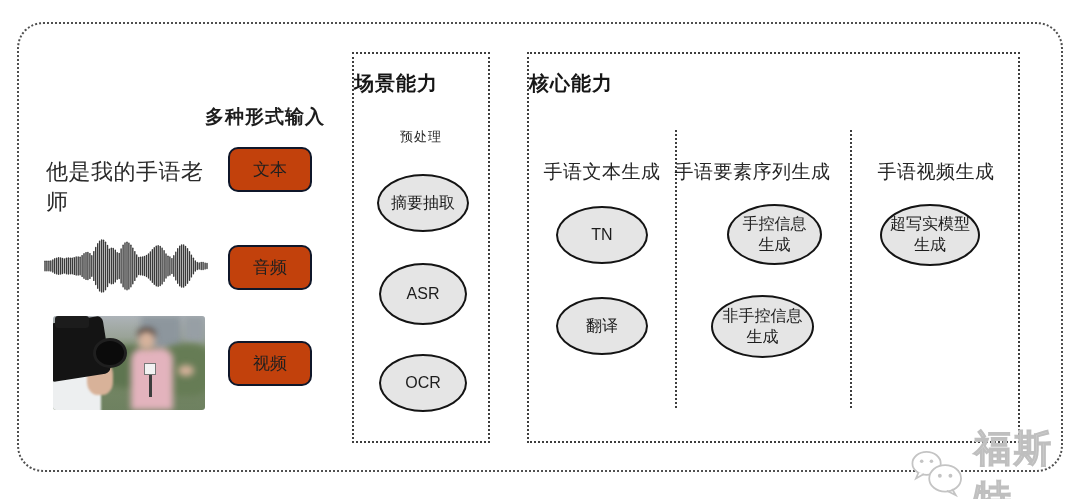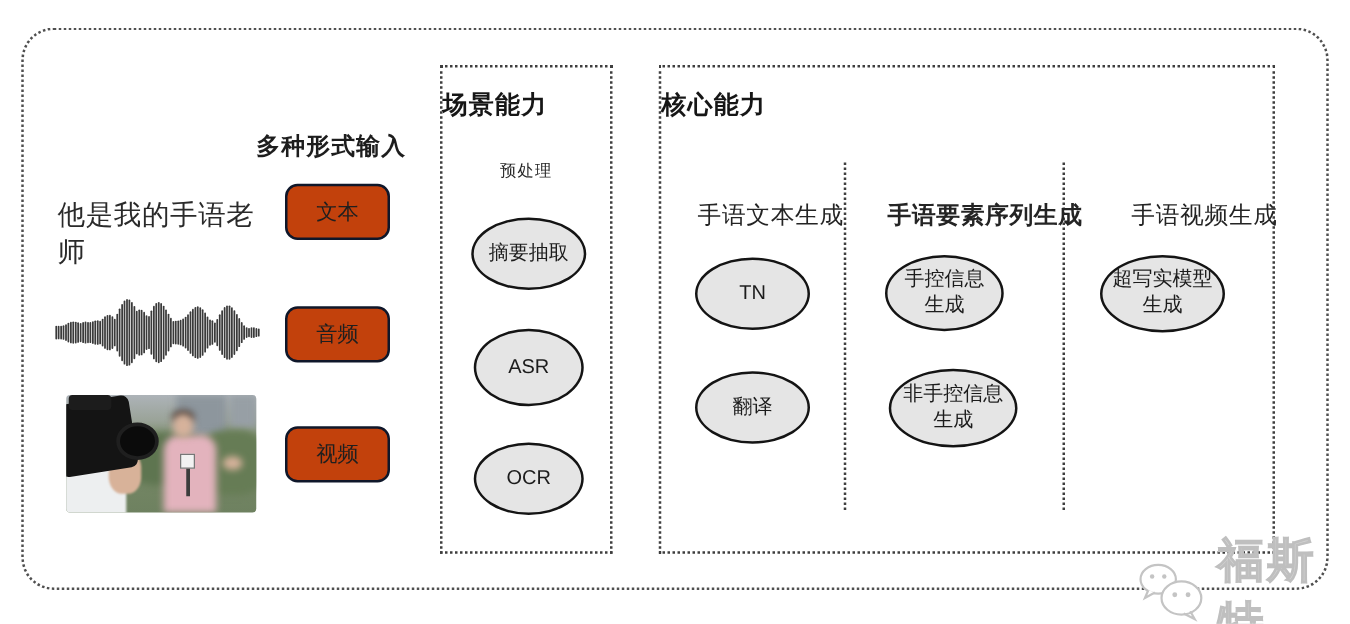--- a/index.html
+++ b/index.html
@@ -65,30 +65,30 @@
   
   .sn1 { left:23px; top:120px; width:92px; height:58px; }
   .sn2 { left:25px; top:209px; width:88px; height:62px; }
   .sn3 { left:25px; top:300px; width:88px; height:58px; }
 
   
   .divider { position:absolute; top:76px; height:278px; width:0;
              border-left:2px dotted #3e3e3e; }
   .dv1 { left:146px; } .dv2 { left:321px; }
 
-  .col-header { position:absolute; top:105px; text-align:right;
+  .col-header { position:absolute; top:105px; text-align:center;
                 font-size:19px; color:#242424; letter-spacing:0.5px; }
   .ch1 { left:0;     width:146px; }
-  .ch2 { left:162px; width:175px;font-weight:bold; }
+  .ch2 { left:136px; width:175px; }
   .ch3 { left:321px; width:172px; }
 
   
   .cn-1a { left:27px;  top:152px; width:92px;  height:58px; }
   .cn-1b { left:27px;  top:243px; width:92px;  height:58px; }
-  .cn-2a { left:179px; top:150px; width:95px;  height:61px;text-align:center; }
+  .cn-2a { left:198px; top:150px; width:95px;  height:61px;text-align:center; }
   .cn-2b { left:182px; top:241px; width:103px; height:63px; }
   .cn-3a { left:351px; top:150px; width:100px; height:62px; }
   .cn-3b { left:351px; top:241px; width:100px; height:62px; }
 
   
   .watermark { position:absolute; left:908px; top:424px; display:flex; align-items:center; }
   .wm-text { font-size:37px; font-weight:bold; color:#d4d4d4;
              -webkit-text-stroke:1px #bfbfbf; letter-spacing:3px; margin-left:4px; }
 </style>
 </head>

